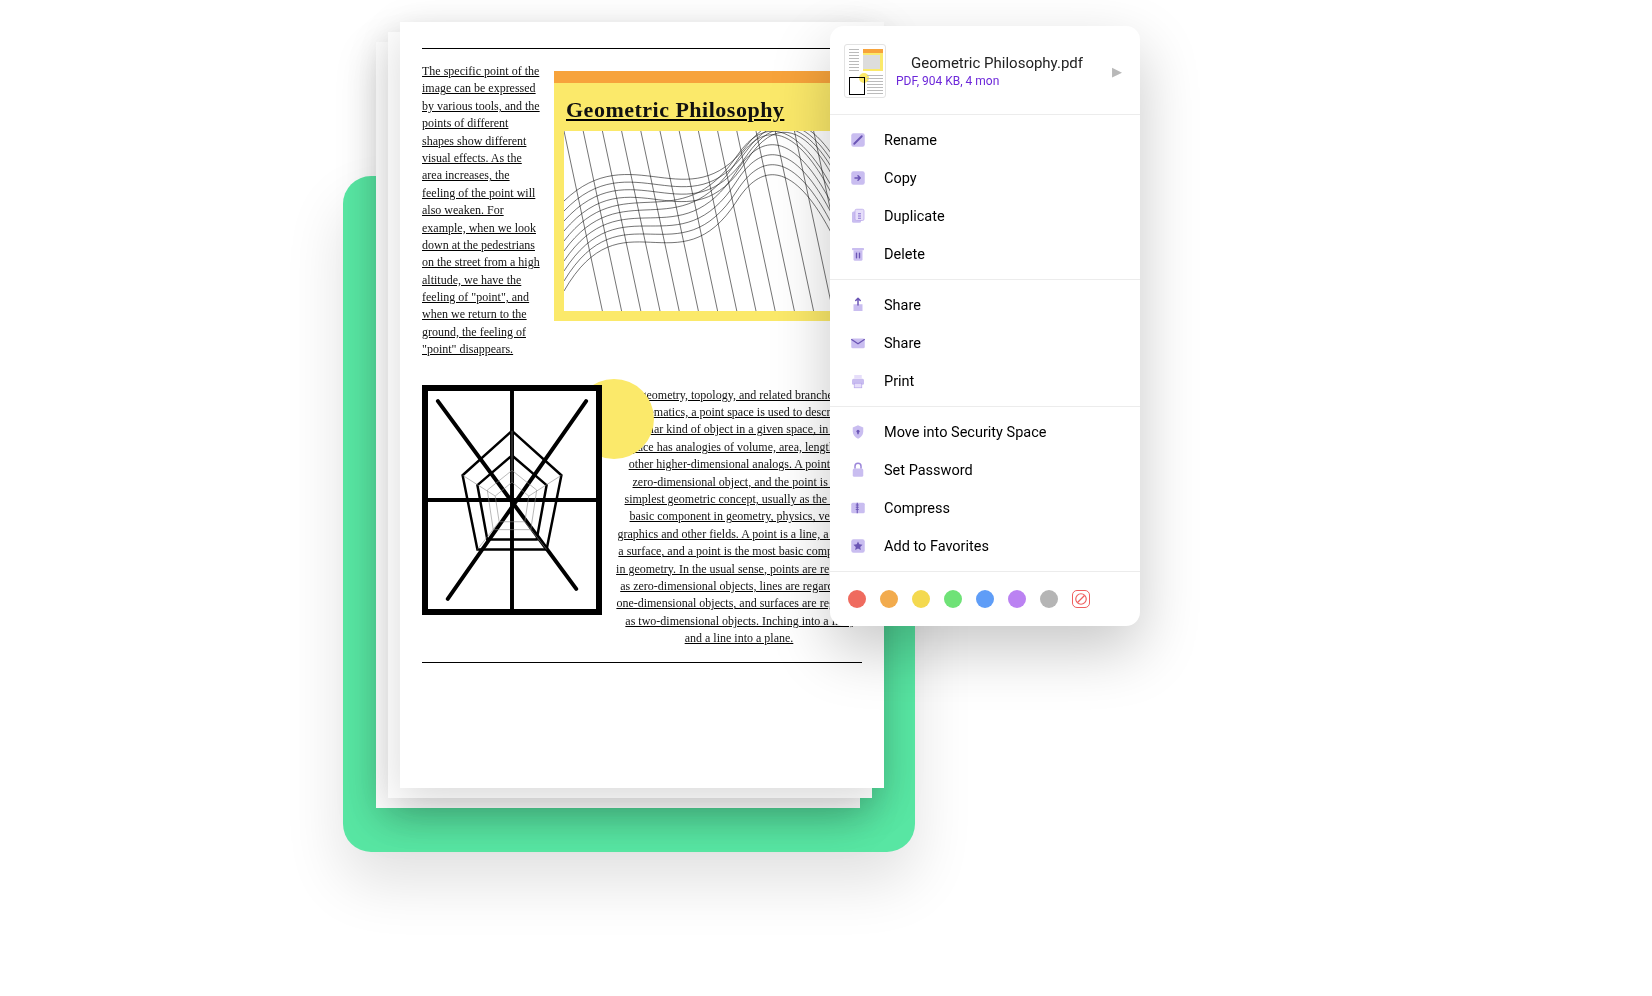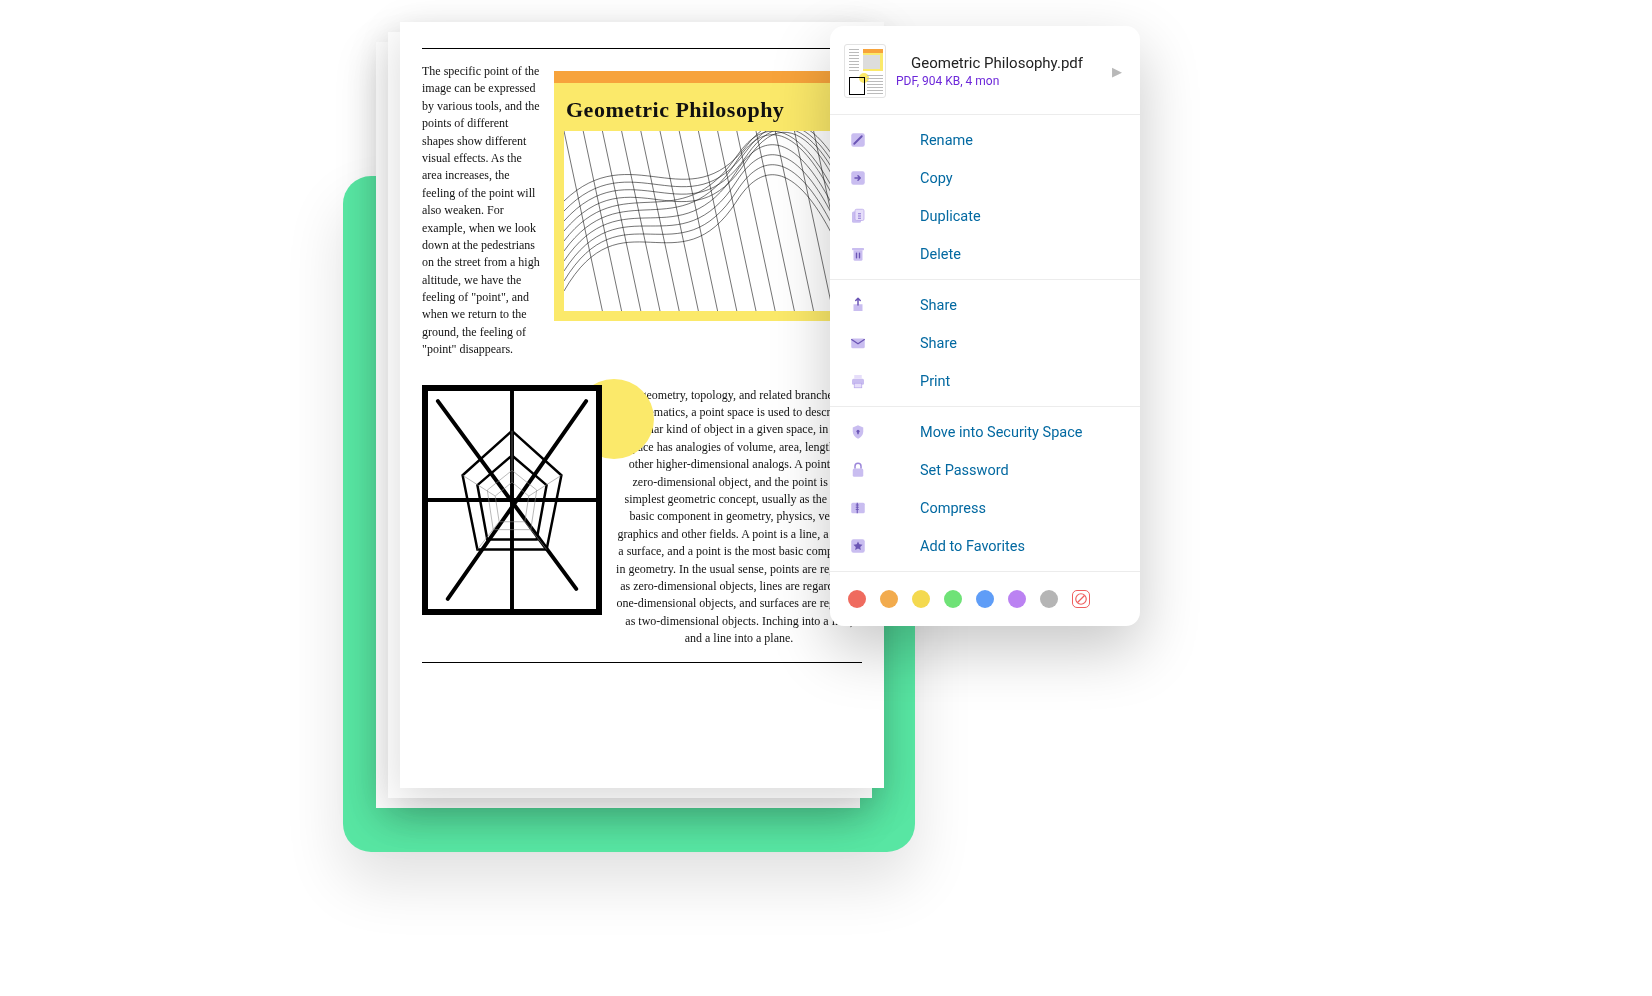--- a/index.html
+++ b/index.html
@@ -17,20 +17,21 @@
     background: #58e6a3;
     border-radius: 28px;
     box-shadow: 0 30px 60px rgba(0,0,0,0.12);
   }
   .page-stack { position: absolute; left: 376px; top: 22px; }
   .page {
     position: absolute;
     width: 484px; height: 766px;
     background: #fff;
     box-shadow: 0 12px 40px rgba(0,0,0,0.15);
+    text-decoration: underline;
   }
   .page.p3 { left: 0;  top: 20px; }
   .page.p2 { left: 12px; top: 10px; }
   .page.p1 { left: 24px; top: 0;  }
   .doc-pad { padding: 26px 22px; font-family: "Times New Roman", Georgia, serif; color:#111; }
   .hr { border:0; border-top:1.5px solid #000; margin-bottom: 14px; }
   .hr-b { border:0; border-top:1.5px solid #000; margin-top: 14px; }
   .doc-top { display:flex; gap:14px; }
   .left-col { flex:0 0 118px; font-size:12px; line-height:1.45; }
   .hero-wrap { flex:1;margin-top:8px; }
@@ -88,21 +89,21 @@
   .sep{height:1px;background:#ececec;margin:6px 0;}
   .item{
     display:flex;align-items:center;gap:16px;
     padding:9px 18px; cursor:pointer;
   }
   .ico{
     width:20px;height:20px;display:flex;align-items:center;justify-content:center;
     flex-shrink:0;
   }
   .ico svg{width:18px;height:18px;}
-  .label{color:#0369a1;margin-left:36px;}
+  .label{color:#000000;}
   .tags{
     display:flex; gap:14px; padding:12px 18px 4px; align-items:center;
   }
   .tag{width:18px;height:18px;border-radius:50%;cursor:pointer;}
   .tag.red{background:#ef6b5f;}
   .tag.orange{background:#f2ab4d;}
   .tag.yellow{background:#f4d94f;}
   .tag.green{background:#6fe277;}
   .tag.blue{background:#5f9df7;}
   .tag.purple{background:#bb82f2;}

